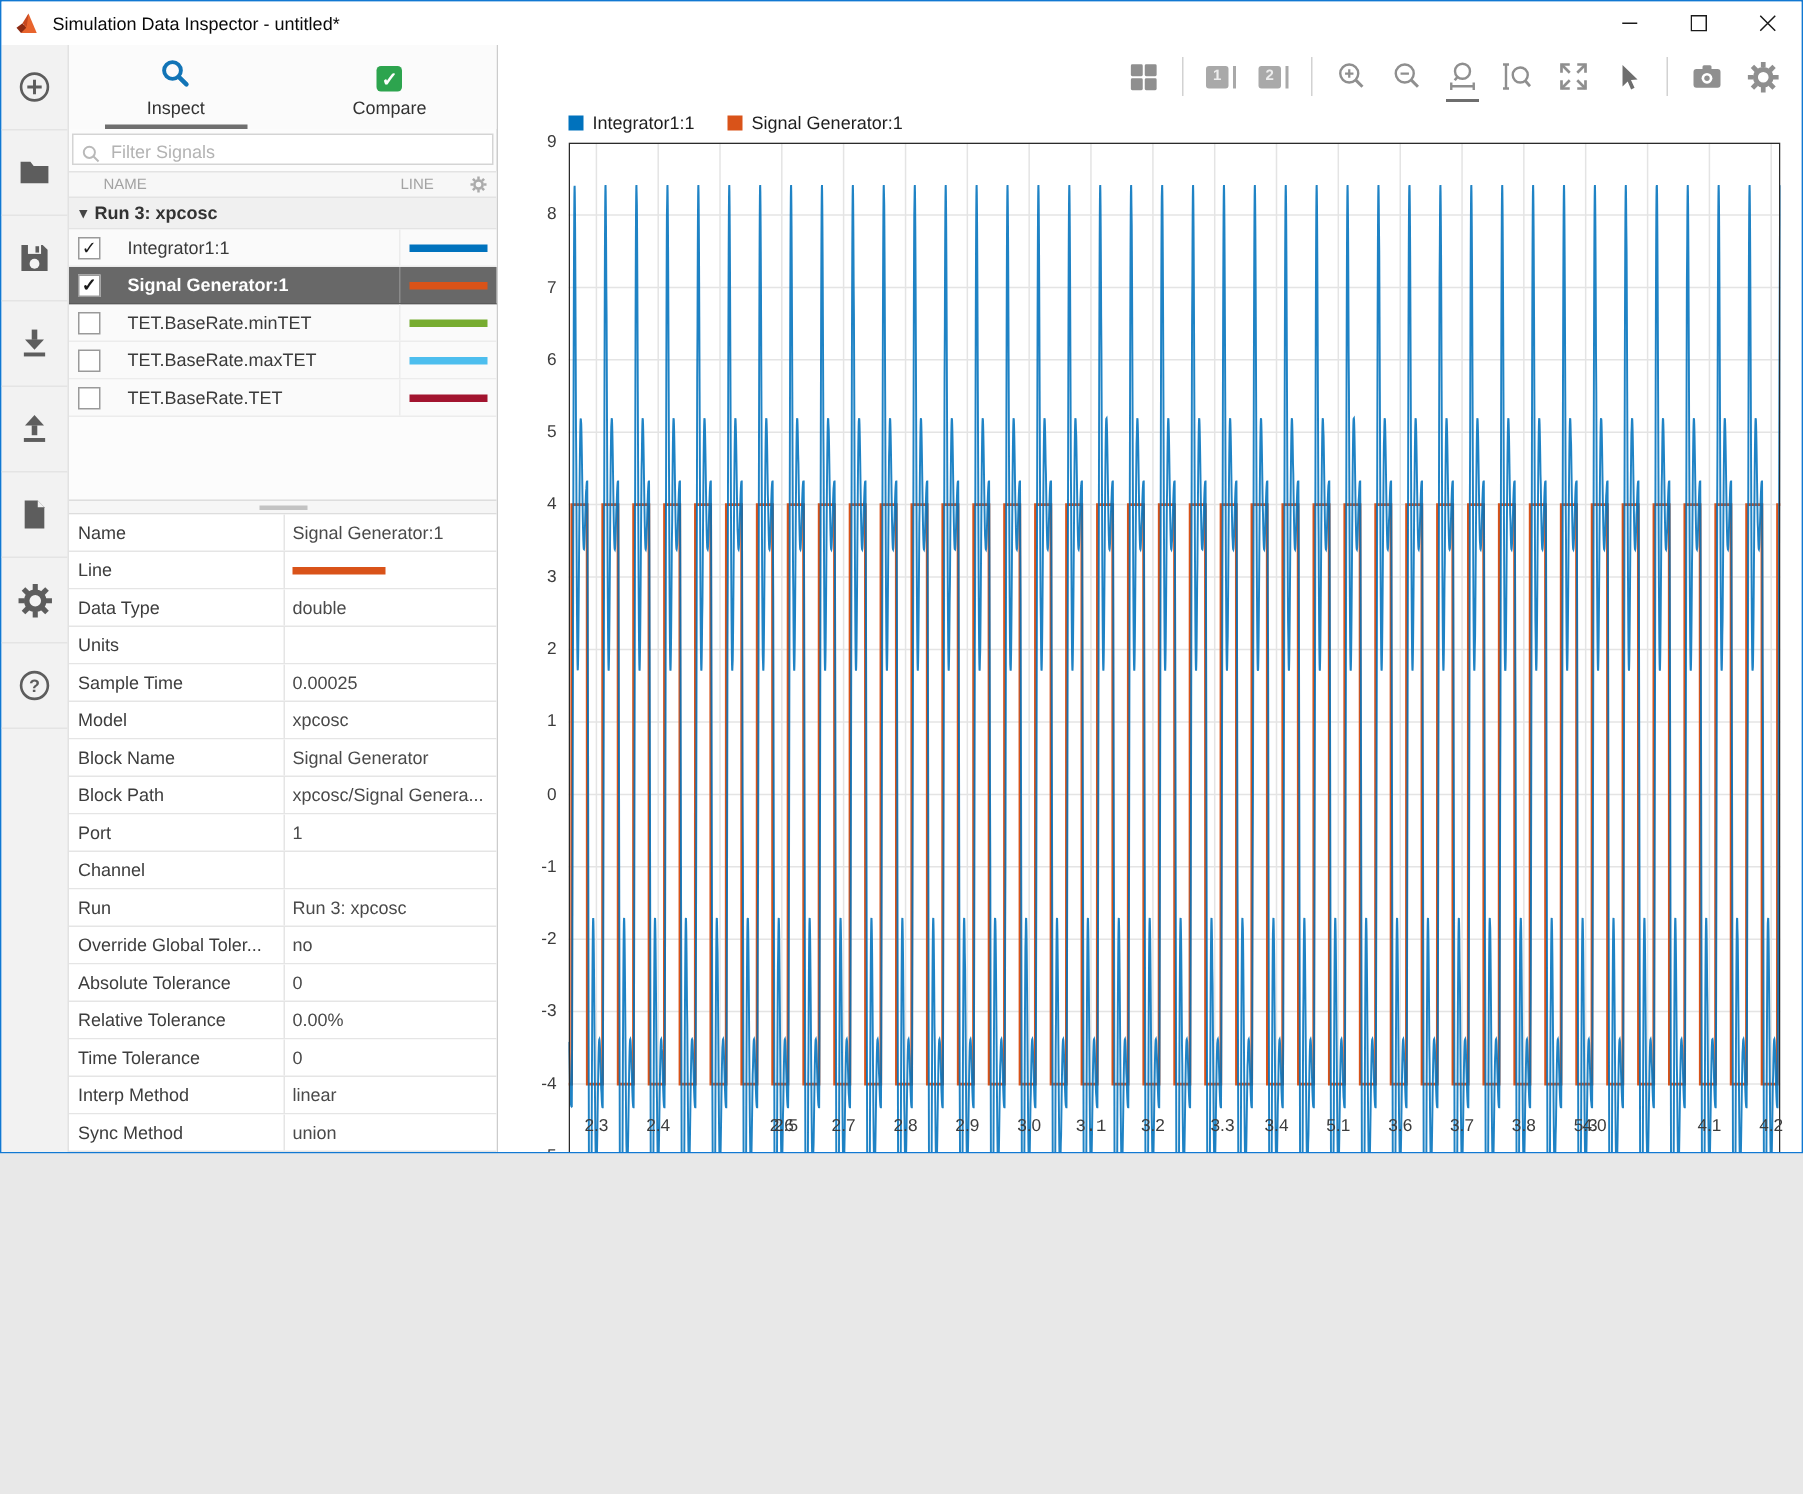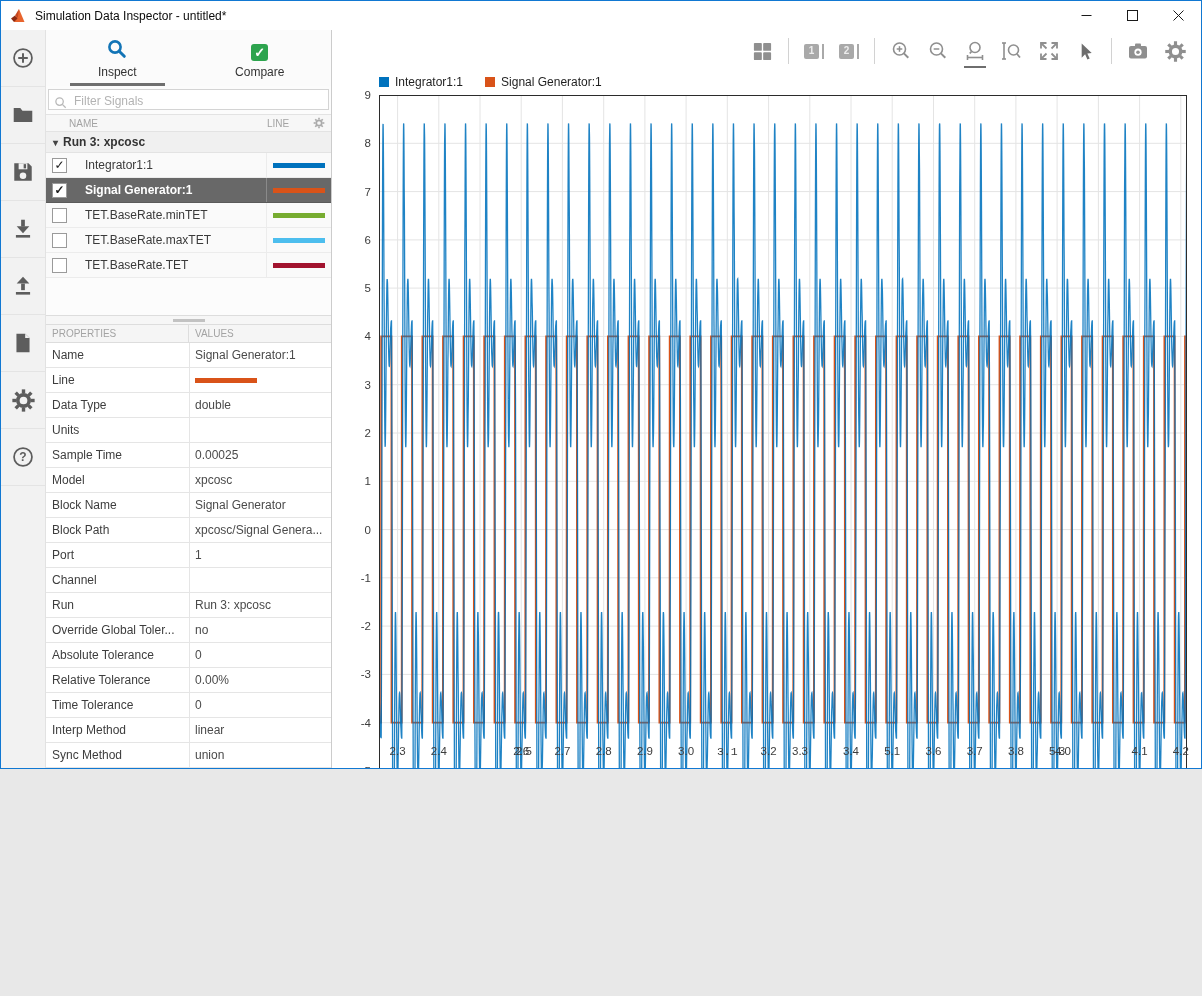--- a/index.html
+++ b/index.html
@@ -241,24 +241,20 @@
             <span class="sig-name">TET.BaseRate.TET</span>
             <span class="sig-line-cell">
               <span class="sig-swatch" style="background: rgb(162, 20, 47);"></span>
             </span>
           </div>
         </div>
       <div class="sig-filler"></div>
 
       <div class="splitter"></div>
 
-      <div class="props-header">
-        <span class="ph-label">PROPERTIES</span>
-        <span class="ph-value">VALUES</span>
-      </div>
       <div>
           <div class="prop-row">
             <span class="prop-label">Name</span>
             <span class="prop-value">Signal Generator:1</span>
           </div>
           <div class="prop-row">
             <span class="prop-label">Line</span>
             <span class="prop-value">
               <span class="prop-swatch" style="background: rgb(217, 83, 25);"></span>
             </span>
@@ -483,21 +479,21 @@
           <span class="xtick" style="left: 18.6px;">2.3</span>
           <span class="xtick" style="left: 59.8px;">2.4</span>
           <span class="xtick" style="left: 101px; margin-left: 44px;">2.5</span>
           <span class="xtick" style="left: 142.2px;">2.6</span>
           <span class="xtick" style="left: 183.4px;">2.7</span>
           <span class="xtick" style="left: 224.7px;">2.8</span>
           <span class="xtick" style="left: 265.9px;">2.9</span>
           <span class="xtick" style="left: 307.1px;">3.0</span>
           <span class="xtick" style="left: 348.3px; font-family: Liberation Mono, monospace;">3.1</span>
           <span class="xtick" style="left: 389.6px;">3.2</span>
-          <span class="xtick" style="left: 421px;">3.3</span>
+          <span class="xtick" style="left: 436px;">3.3</span>
           <span class="xtick" style="left: 472px;">3.4</span>
           <span class="xtick" style="left: 513.2px;">5.1</span>
           <span class="xtick" style="left: 554.5px;">3.6</span>
           <span class="xtick" style="left: 595.7px;">3.7</span>
           <span class="xtick" style="left: 636.9px;">3.8</span>
           <span class="xtick" style="left: 678.1px;">5.3</span>
           <span class="xtick" style="left: 684px;">4.0</span>
           <span class="xtick" style="left: 760.6px;">4.1</span>
           <span class="xtick" style="left: 801.8px;">4.2</span>
           <span class="ytick" style="top: 0px;">9</span>

